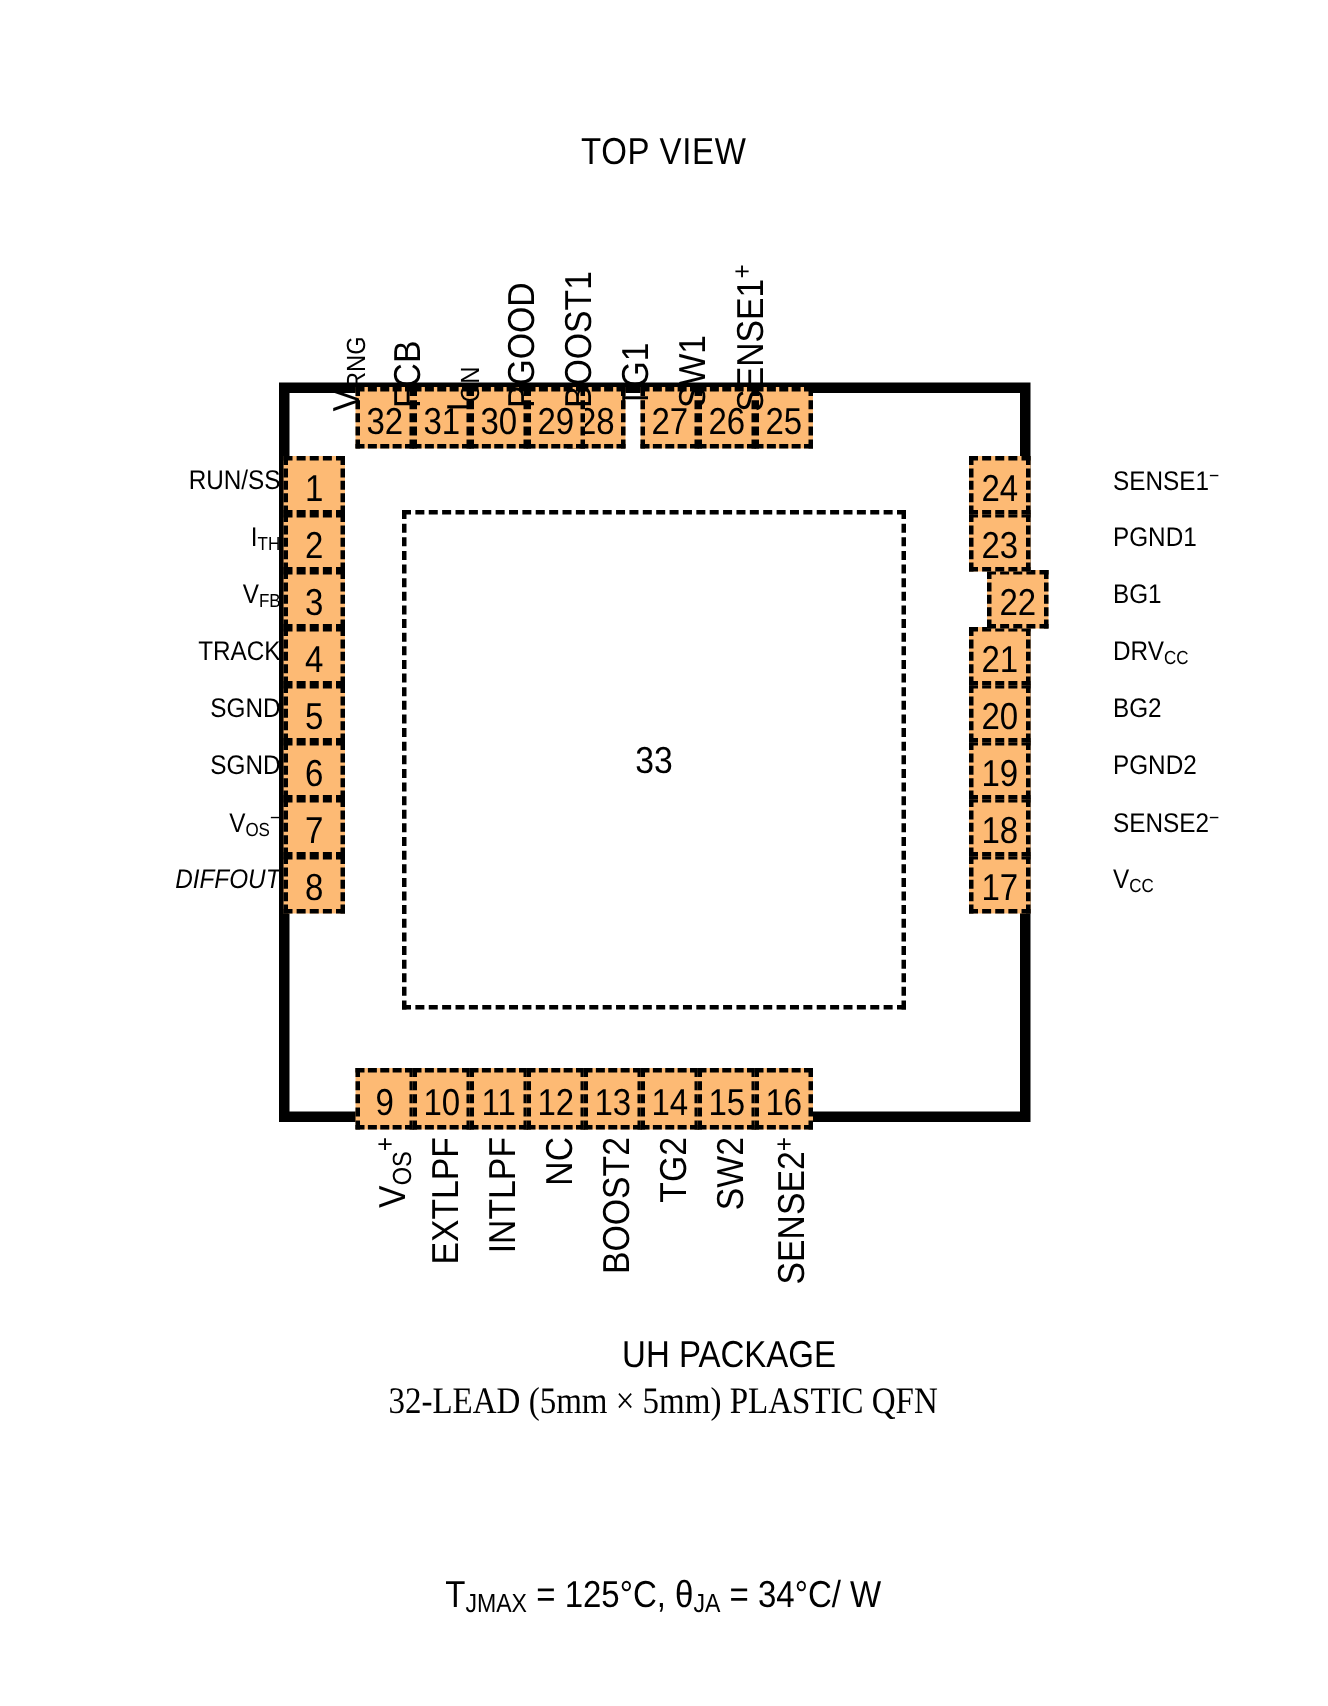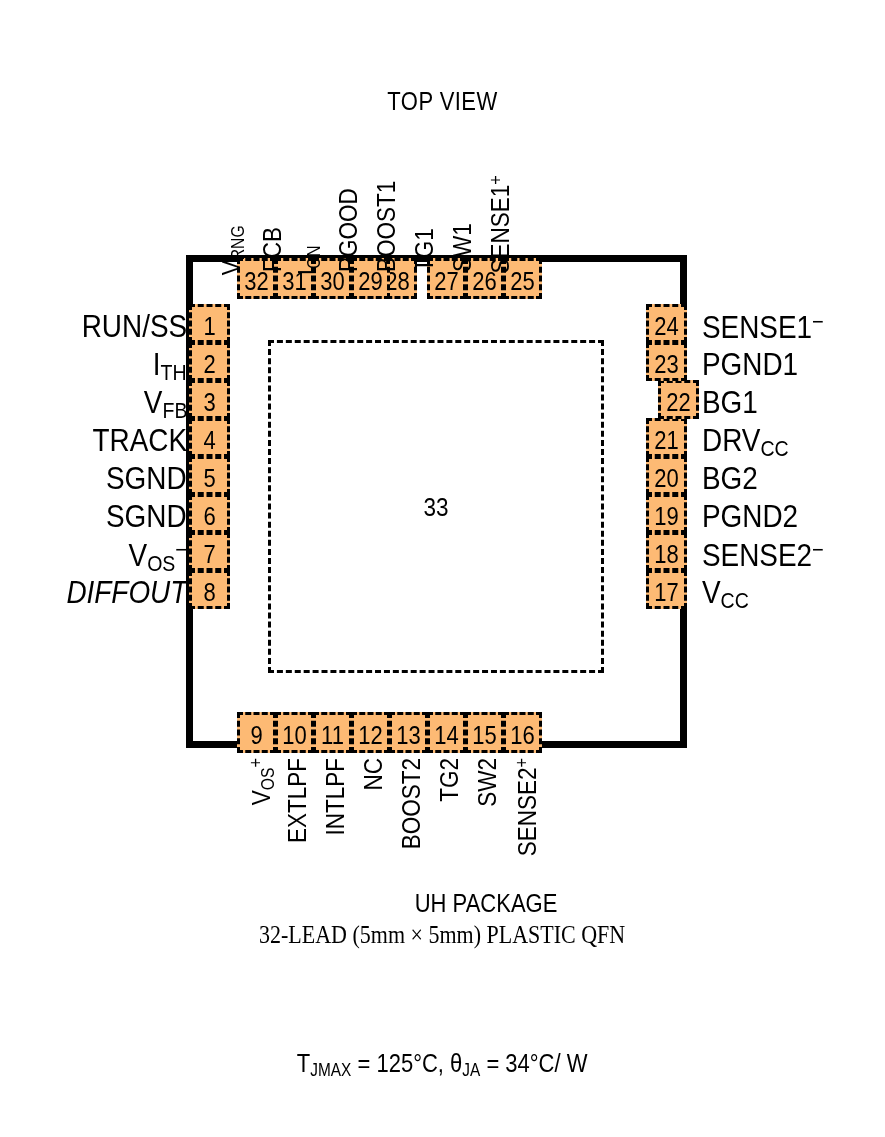--- a/index.html
+++ b/index.html
@@ -89,23 +89,24 @@
   }
   .pad-h {           
     width: 39px;
     height: 41px;
     padding-top: 8px;
   }
 
   
   .side-label {
     position: absolute;
-    font-size: 31px;
+    font-size: 18px;
     line-height: 1;
     white-space: nowrap;
+    margin-left: 40px;
   }
   .side-label .lbl { display: inline-block; transform: scaleX(0.9); transform-origin: left center; }
   .label-left {
     text-align: right;
     right: 698px;
   }
   .label-left .lbl { transform-origin: right center; }
   .label-right {
     text-align: left;
     left: 702px;

